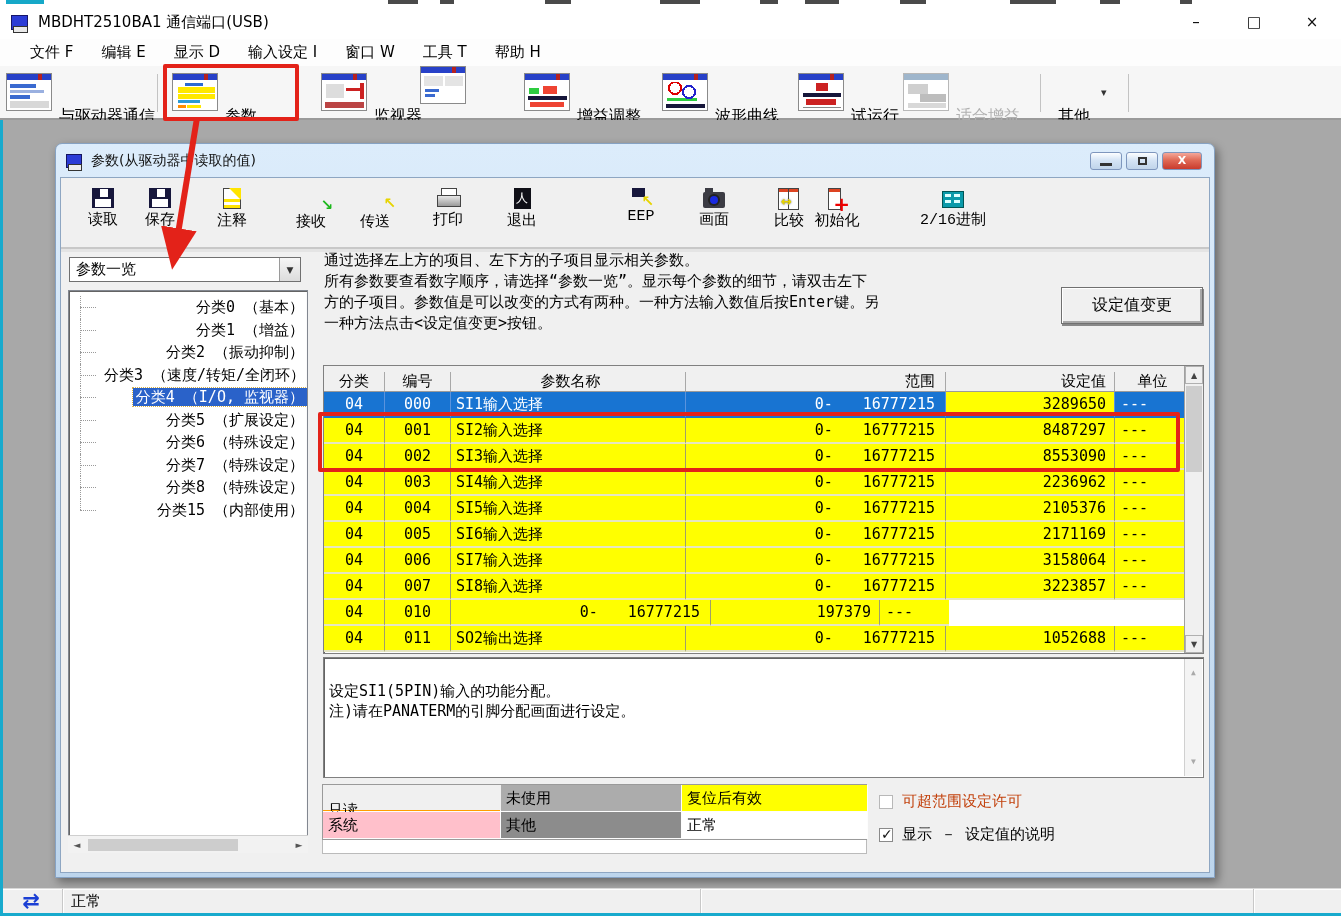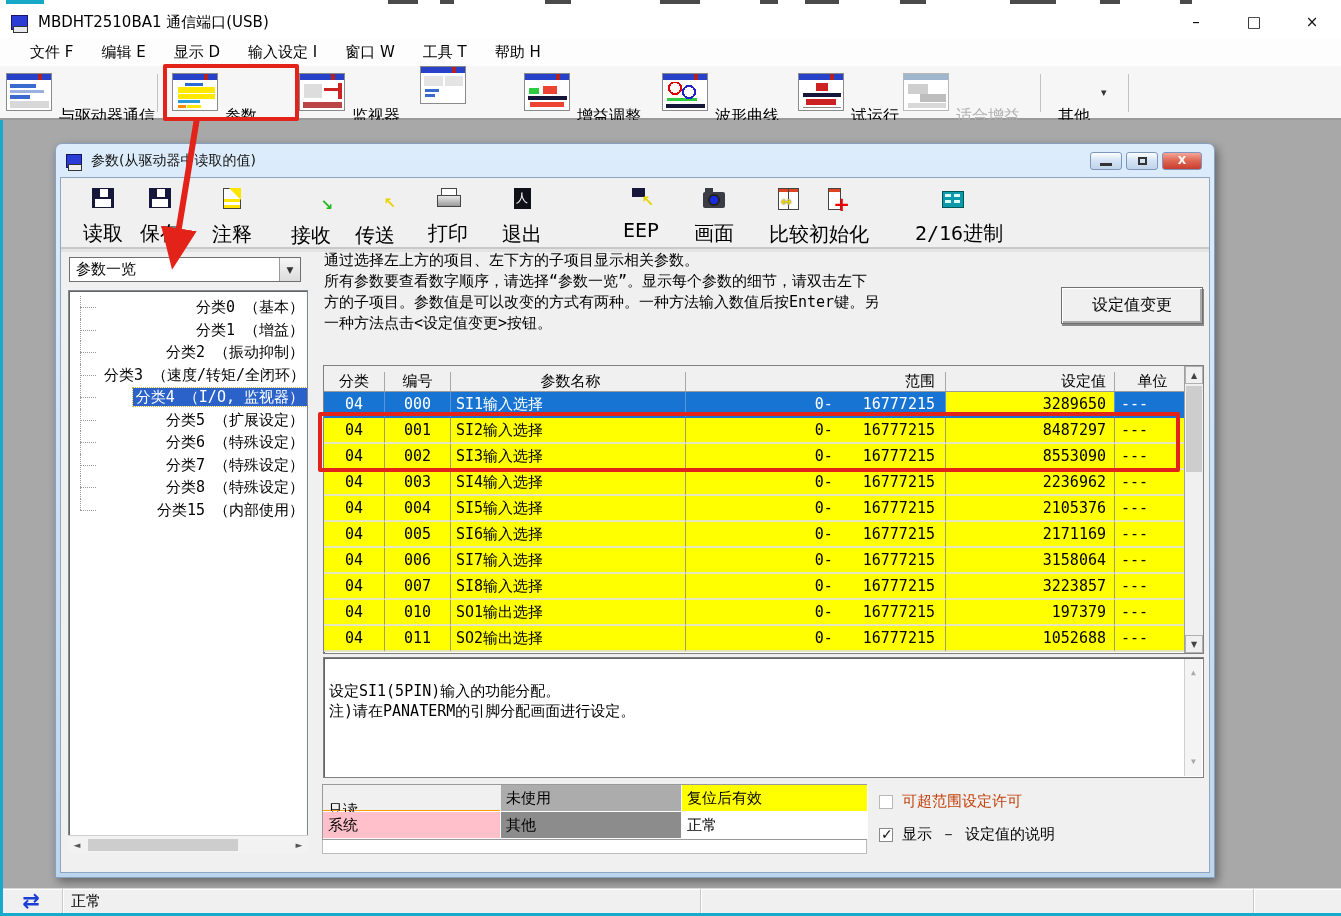--- a/index.html
+++ b/index.html
@@ -87,21 +87,21 @@
     font-size:10px; color:#333; }
   .pw-btn.close { width:40px; background:linear-gradient(#f4a79a,#e06a56 45%,#c93b2d); color:#fff; font-weight:bold; font-size:11px; }
   .pw-min i { width:12px; height:3px; background:#333; margin-top:7px; }
   .pw-rest i { width:9px; height:8px; border:2px solid #333; }
 
   .pwin-client { position:absolute; left:4px; right:4px; top:33px; bottom:4px; background:#f0f0f0; border:1px solid #8ea6c2; overflow:hidden; }
 
   
   .ptoolbar { position:absolute; left:0; top:0; width:100%; height:71px; background:#f0f0f0; border-bottom:2px solid #c8c8c8; box-shadow:0 3px 0 #e4e4e4; }
   .ptb-btn { position:absolute; top:10px; width:56px; text-align:center; }
-  .ptb-label { font-size:20px; white-space:nowrap; display:block; margin-top:12px; }
+  .ptb-label { font-size:15px; white-space:nowrap; display:block; margin-top:2px;font-family:Liberation Mono, monospace; }
 
   .itico { display:block; width:24px; height:22px; margin:0 auto; position:relative; }
   .floppy-icon { background:#17173c; width:22px; height:20px; }
   .floppy-icon::before { content:""; position:absolute; left:5px; top:1px; width:11px; height:8px; background:#fff; box-shadow:inset 3px 0 0 #17173c; }
   .floppy-icon::after { content:""; position:absolute; left:3px; bottom:1px; width:16px; height:8px; background:#fff; }
   .note-icon { background:#fff; border:1px solid #444; width:18px; height:21px;
     box-shadow:inset 0 -3px 0 #ffe400, inset 0 -6px 0 #fff, inset 0 -9px 0 #ffe400; }
   .note-icon::before { content:""; position:absolute; right:-1px; top:-1px; border:6px solid #ffe400; border-left-color:transparent; border-bottom-color:transparent; }
   .receive-icon::after, .send-icon::after { position:absolute; font-size:15px; font-weight:bold; right:-10px; bottom:-4px; }
   .receive-icon::after { content:"↘"; color:#1cb81c; }
@@ -246,21 +246,21 @@
 
 <div class="toolbar" id="maintoolbar">
     <div class="tb-item" style="left: 6px;">
       <span class="mtico comm-window-icon"></span>
       <span class="tb-label">与驱动器通信</span>
     </div>
     <div class="tb-item" style="left: 172px;">
       <span class="mtico params-window-icon"></span>
       <span class="tb-label">参数</span>
     </div>
-    <div class="tb-item" style="left: 299px;">
+    <div class="tb-item" style="left: 321px;">
       <span class="mtico monitor-window-icon"></span>
       <span class="tb-label">监视器</span>
     </div>
     <div class="tb-item" style="left: 420px; flex-direction: column;">
       <span class="mtico alarm-window-icon"></span>
       <span class="tb-label">警报</span>
     </div>
     <div class="tb-item" style="left: 524px;">
       <span class="mtico gain-window-icon"></span>
       <span class="tb-label">增益调整</span>
@@ -483,21 +483,20 @@
             <span class="cell c-range">
               <span>0-</span>
               <span>16777215</span>
             </span>
             <span class="cell c-val">3223857</span>
             <span class="cell c-unit">---</span>
           </div>
           <div class="grid-row">
             <span class="cell c-cat">04</span>
             <span class="cell c-no">010</span>
-            <span class="cell c-name">SO1输出选择</span>
             <span class="cell c-range">
               <span>0-</span>
               <span>16777215</span>
             </span>
             <span class="cell c-val">197379</span>
             <span class="cell c-unit">---</span>
           </div>
           <div class="grid-row">
             <span class="cell c-cat">04</span>
             <span class="cell c-no">011</span>

